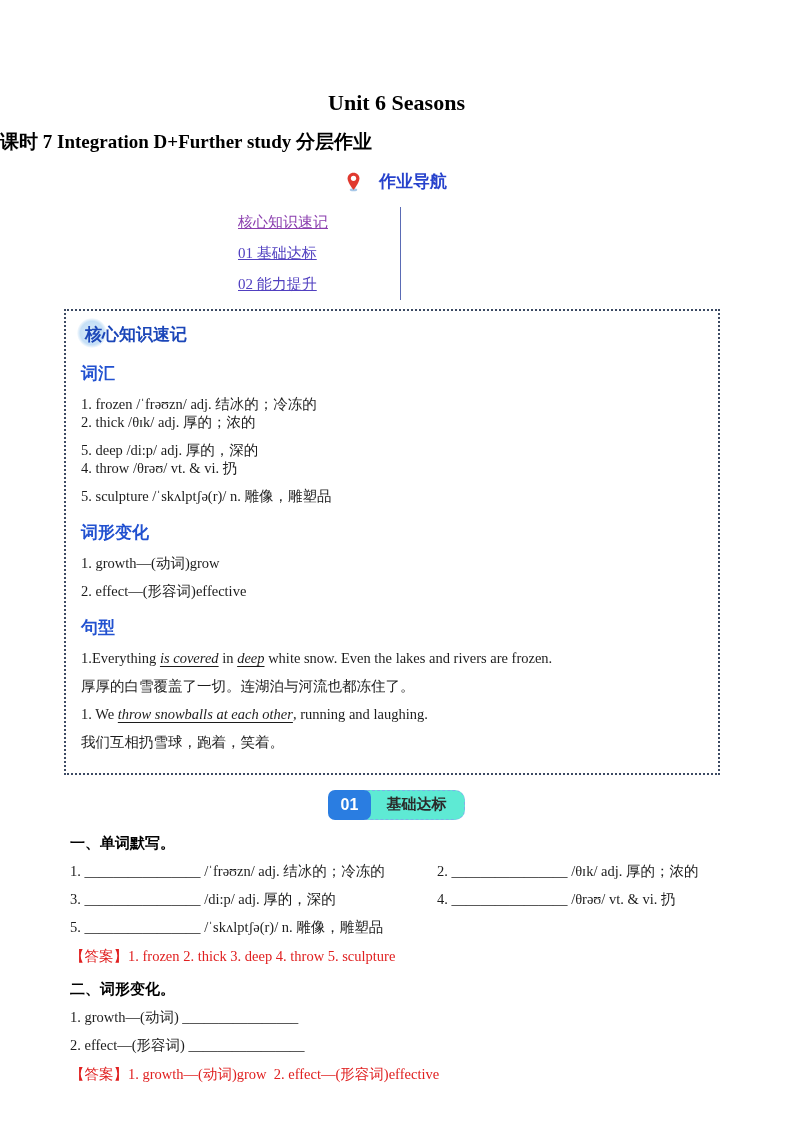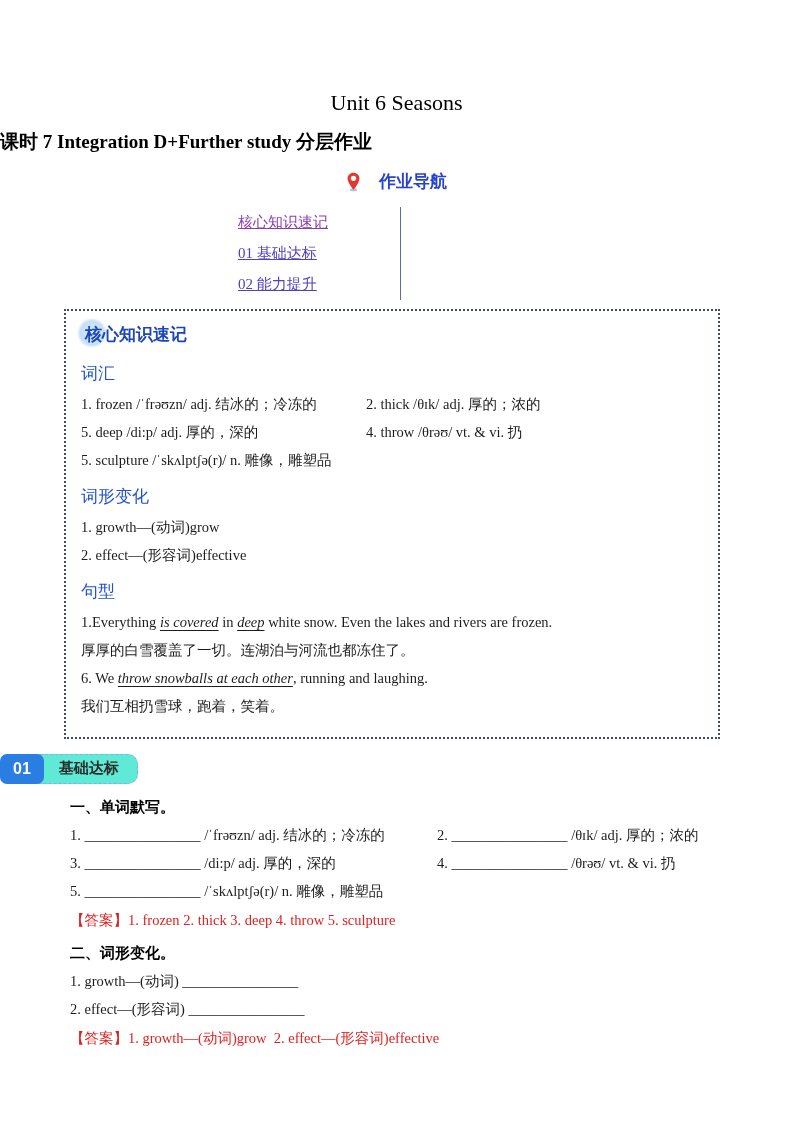--- a/index.html
+++ b/index.html
@@ -12,21 +12,21 @@
     font-size:14.5px;
     color:#1c1c1c;
     overflow:hidden;
     box-sizing:border-box;
   }
   .t{white-space:pre-wrap;}
   
   .doc-title{
     padding-top:90px;
     text-align:center;
-    font-size:22px;font-weight:normal;
+    font-size:22px;font-weight:bold;
     color:#000;
   }
   .doc-subtitle{
     margin-top:13px;
     font-size:19px;font-weight:bold;
     color:#000;
   }
   
   .nav-header{
     margin-top:15px;
@@ -67,29 +67,29 @@
   .kbox-title::before{
     content:"";
     position:absolute;left:-8px;top:-5px;
     width:30px;height:30px;border-radius:50%;
     background:radial-gradient(circle, #d9ebfa 0%, #c5dff6 55%, rgba(255,255,255,0) 72%);
     z-index:-1;
   }
   .sec-head{
     margin:16px 0 4px 0;
     font-family:"Liberation Sans", sans-serif;
-    font-size:17px;font-weight:normal;color:#2151d0;
+    font-size:17px;font-weight:bold;color:#2151d0;
   }
   .line{margin:10px 0;line-height:18px;}
-  .row2{display:flex;margin:10px 0;line-height:18px;}
+  .row2{display:flex;margin:10px 0;line-height:18px;flex-direction:column;}
   .row2 .col-l{width:285px;flex:none;}
   .row2 .col-r{flex:1;}
   .u{font-style:italic;text-decoration:underline;text-underline-offset:3px;}
   
-  .badge-wrap{margin-top:15px;display:flex;}
+  .badge-wrap{margin-top:15px;display:flex;justify-content:center;}
   .badge{display:flex;align-items:stretch;position:relative;}
   .badge-num{
     position:relative;z-index:2;
     background:#2a7de1;color:#fff;
     font-family:"Liberation Sans", sans-serif;
     font-size:16px;font-weight:bold;
     padding:4px 13px 5px 13px;
     border-radius:7px;
     display:flex;align-items:center;
   }
@@ -162,21 +162,21 @@
     <div class="sec-head t">词形变化</div>
     <div class="line t">1. growth—(动词)grow</div>
     <div class="line t">2. effect—(形容词)effective</div>
 
     <div class="sec-head t">句型</div>
     <div class="line">
       <span class="t">1.Everything </span><span class="u t">is covered</span><span class="t"> in </span><span class="u t">deep</span><span class="t"> white snow. Even the lakes and rivers are frozen.</span>
     </div>
     <div class="line t">厚厚的白雪覆盖了一切。连湖泊与河流也都冻住了。</div>
     <div class="line">
-      <span class="t">6. We </span><span class="u t">throw snowballs at each other</span><span class="t">, running and laughing.</span>
+      <span class="t">1. We </span><span class="u t">throw snowballs at each other</span><span class="t">, running and laughing.</span>
     </div>
     <div class="line t">我们互相扔雪球，跑着，笑着。</div>
   </div>
 
   <div class="badge-wrap">
     <div class="badge">
       <span class="badge-num t">01</span>
       <span class="badge-label t">基础达标</span>
     </div>
   </div>

